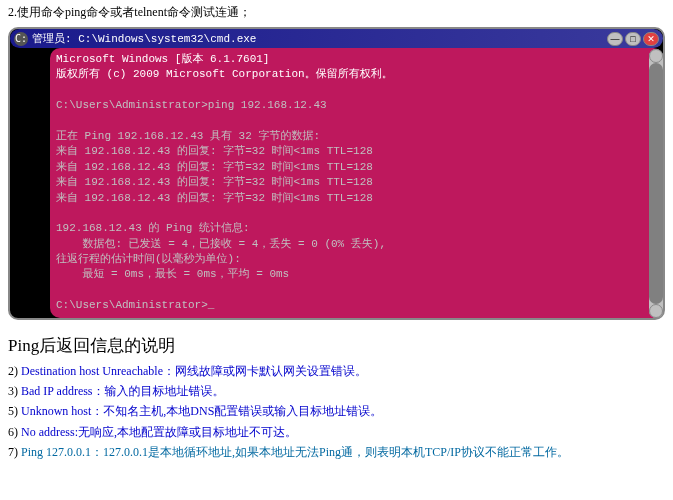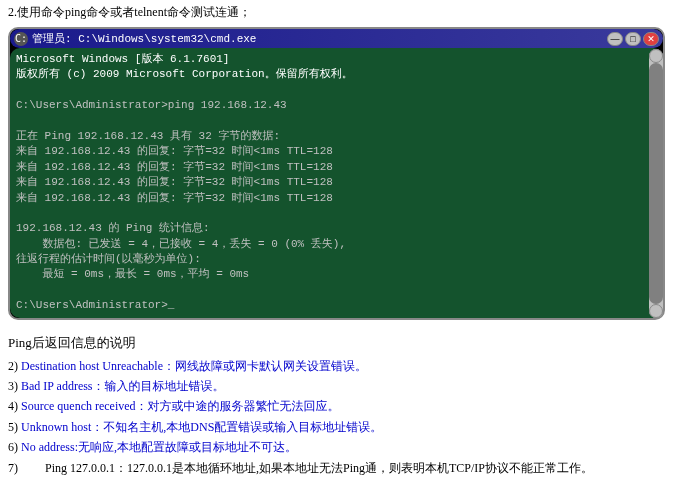--- a/index.html
+++ b/index.html
@@ -72,21 +72,22 @@
     }
 
     .cmd-btn.close {
       background: #e04040;
       color: #fff;
     }
 
     .cmd-body {
       padding: 4px 6px;
       min-height: 200px;
-      background: #14532d;
+      background: #be185d;
+      margin-left: 40px;
     }
 
     .cmd-body .line {
       line-height: 1.4;
       white-space: pre-wrap;
       color: #c0c0c0;
     }
 
     .cmd-body .line.white {
       color: #ffffff;
@@ -116,21 +117,21 @@
       cursor: pointer;
     }
 
     .scrollbar-track {
       flex: 1;
       width: 14px;
       background: #808080;
     }
 
     .section-title {
-      font-size: 13px;
+      font-size: 17px;
       color: #000;
       padding: 6px 25px 4px 8px;
       font-weight: normal;
     }
 
     .info-list {
       padding: 0 8px;
       font-size: 12px;
       line-height: 1.8;
     }
@@ -185,18 +186,17 @@
     <div class="scrollbar-track"></div>
     <div class="scrollbar-down">▼</div>
   </div>
 </div>
 
 <div class="section-title">Ping后返回信息的说明</div>
 
 <div class="info-list" id="info-list">
     <div class="info-item"><span class="item-number">2)</span> <span style="color:#0000cc;">Destination host Unreachable：网线故障或网卡默认网关设置错误。</span></div>
     <div class="info-item"><span class="item-number">3)</span> <span style="color:#0000cc;margin-top:36px;">Bad IP address：输入的目标地址错误。</span></div>
-    <div class="info-item"><span class="item-number">4)</span> <span style="color:#0000cc;">Source quench received：对方或中途的服务器繁忙无法回应。</span></div>
     <div class="info-item"><span class="item-number">5)</span> <span style="color:#0000cc;">Unknown host：不知名主机,本地DNS配置错误或输入目标地址错误。</span></div>
     <div class="info-item"><span class="item-number">6)</span> <span style="color:#0000cc;">No address:无响应,本地配置故障或目标地址不可达。</span></div>
-    <div class="info-item"><span class="item-number">7)</span> <span style="color:#000000;margin-left:24px;">Ping 127.0.0.1：127.0.0.1是本地循环地址,如果本地址无法Ping通，则表明本机TCP/IP协议不能正常工作。</span></div>
+    <div class="info-item"><span class="item-number">7)</span> <span style="color:#0369a1;">Ping 127.0.0.1：127.0.0.1是本地循环地址,如果本地址无法Ping通，则表明本机TCP/IP协议不能正常工作。</span></div>
     <div class="info-item"> </div>
   </div>
 
 </body></html>

